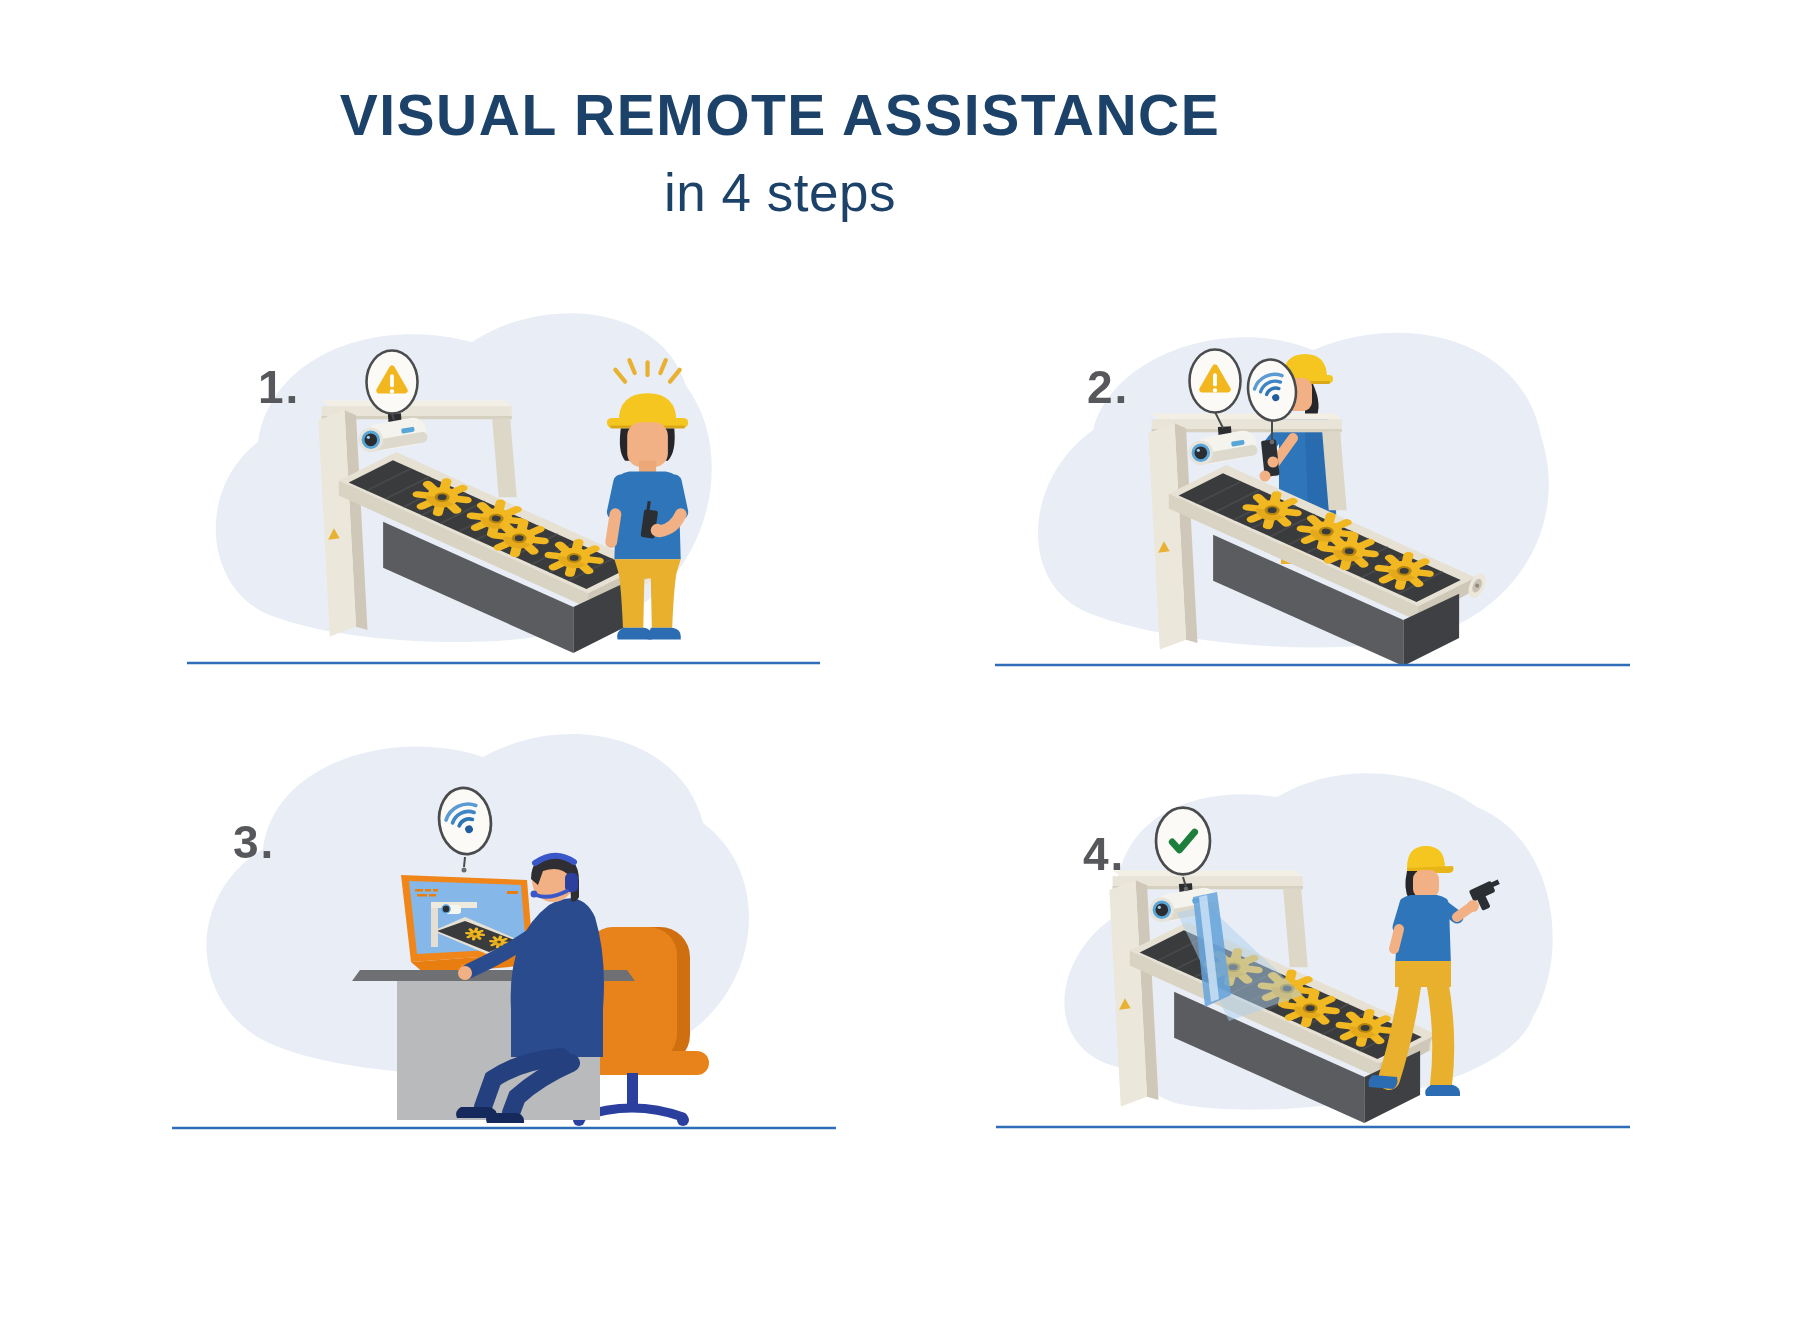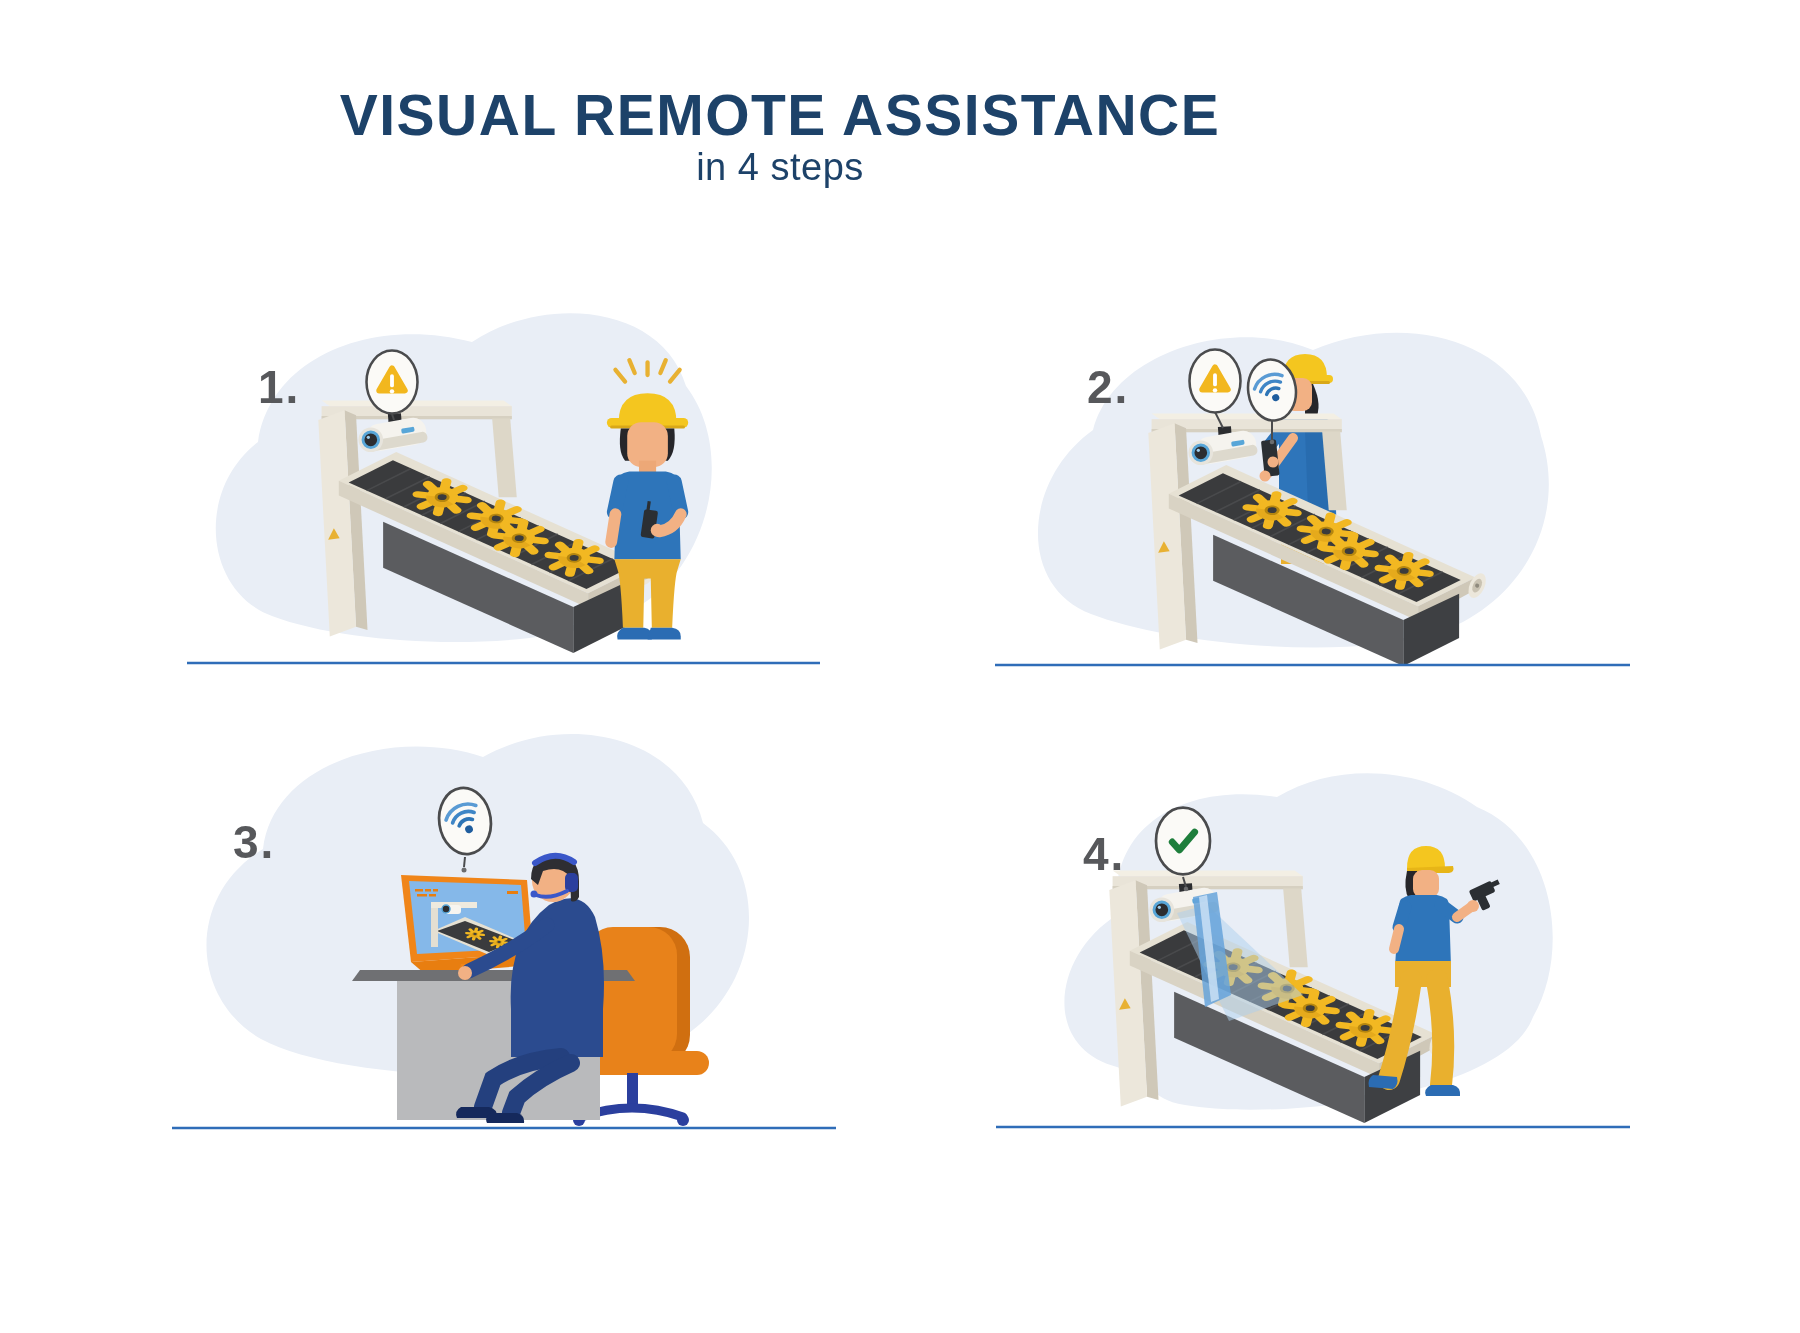--- a/index.html
+++ b/index.html
@@ -1,21 +1,21 @@
 <!DOCTYPE html>
 <html><head>
 <meta charset="utf-8">
 <style>
   html,body{margin:0;padding:0;background:#ffffff;}
   body{width:1800px;height:1333px;position:relative;overflow:hidden;
        font-family:"Liberation Sans", sans-serif;}
   .canvas{position:absolute;left:0;top:0;width:1800px;height:1333px;}
   .title-block{position:absolute;left:0;top:86px;width:1560px;text-align:center;}
   .title-block h1{margin:0;font-size:57px;font-weight:700;color:#1d4269;letter-spacing:1.5px;line-height:1.05;}
-  .title-block .subtitle{font-size:38px;font-weight:400;color:#1d4269;letter-spacing:0.5px;}
+  .title-block .subtitle{margin-top:16px;font-size:53px;font-weight:400;color:#1d4269;letter-spacing:0.5px;}
   .panel{position:absolute;width:780px;height:480px;}
   .p1{left:130px;top:278px;}
   .p2{left:855px;top:278px;}
   .p3{left:115px;top:665px;}
   .p4{left:855px;top:665px;}
   .panel svg{position:absolute;left:0;top:0;}
   .step-num{position:absolute;font-size:46px;font-weight:600;color:#57585b;letter-spacing:2px;z-index:5;}
   .p1 .step-num{left:128px;top:82px;}
   .p2 .step-num{left:232px;top:82px;}
   .p3 .step-num{left:118px;top:150px;}

